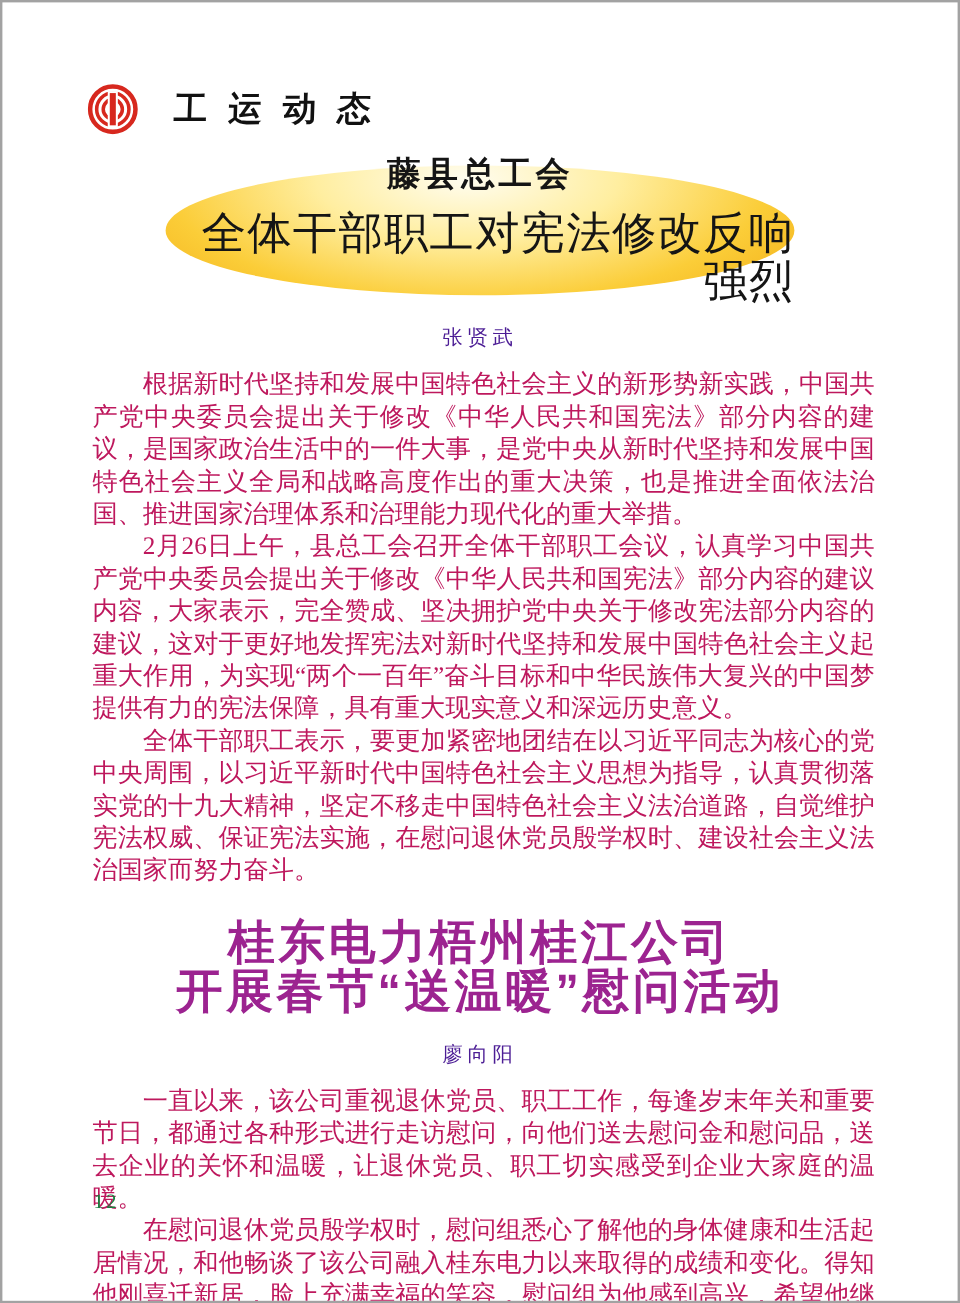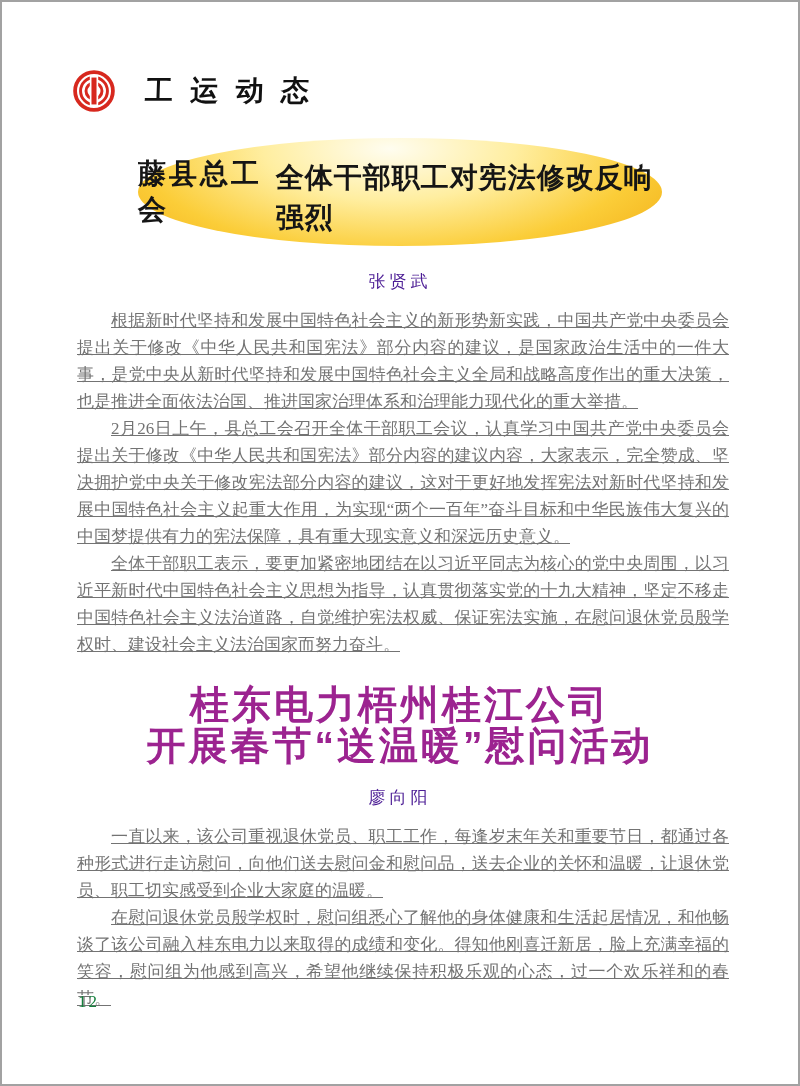--- a/index.html
+++ b/index.html
@@ -41,57 +41,56 @@
   }
   
   .headline-ellipse {
     width: 524px;
     height: 108px;
     margin: 26px auto 0 auto;
     border-radius: 50%;
     background: radial-gradient(ellipse 75% 150% at 48% 10%,
                 #fffdf0 0%, #ffeea0 32%, #fbcd38 64%, #efa50e 100%);
     display: flex;
-    flex-direction: row;
+    flex-direction: column;
     justify-content: center;
     align-items: center;
-    text-align: left;
+    text-align: right;
   }
   .headline-ellipse .t1 {
     font-size: 28px;
     font-weight: bold;
     letter-spacing: 3px;
     color: #151515;
     line-height: 36px;
   }
   .headline-ellipse .t2 {
-    font-size: 28px;
-    font-weight: bold;
+    font-size: 37px;
+    font-weight: normal;
     letter-spacing: 1px;
     color: #151515;
     line-height: 40px;
     margin-top: 12px;
   }
   
   .author {
     text-align: center;
     font-size: 17px;
     letter-spacing: 4px;
     color: #4c1d95;
   }
   .author-1 { margin-top: 24px; }
   .author-2 { margin-top: 20px; }
   
   .body-text {
     margin: 14px 69px 0 75px;
-    font-size: 17px;
+    font-size: 21px;
     line-height: 27px;
     text-align: justify;
-    color: #737373;
-    text-decoration: underline;
+    color: #be185d;
   }
   .body-text p {
     margin: 0;
     text-indent: 2em;
   }
   .attribution {
     text-align: right;
     font-size: 17px;
     line-height: 27px;
     margin: 0 69px 0 75px;

